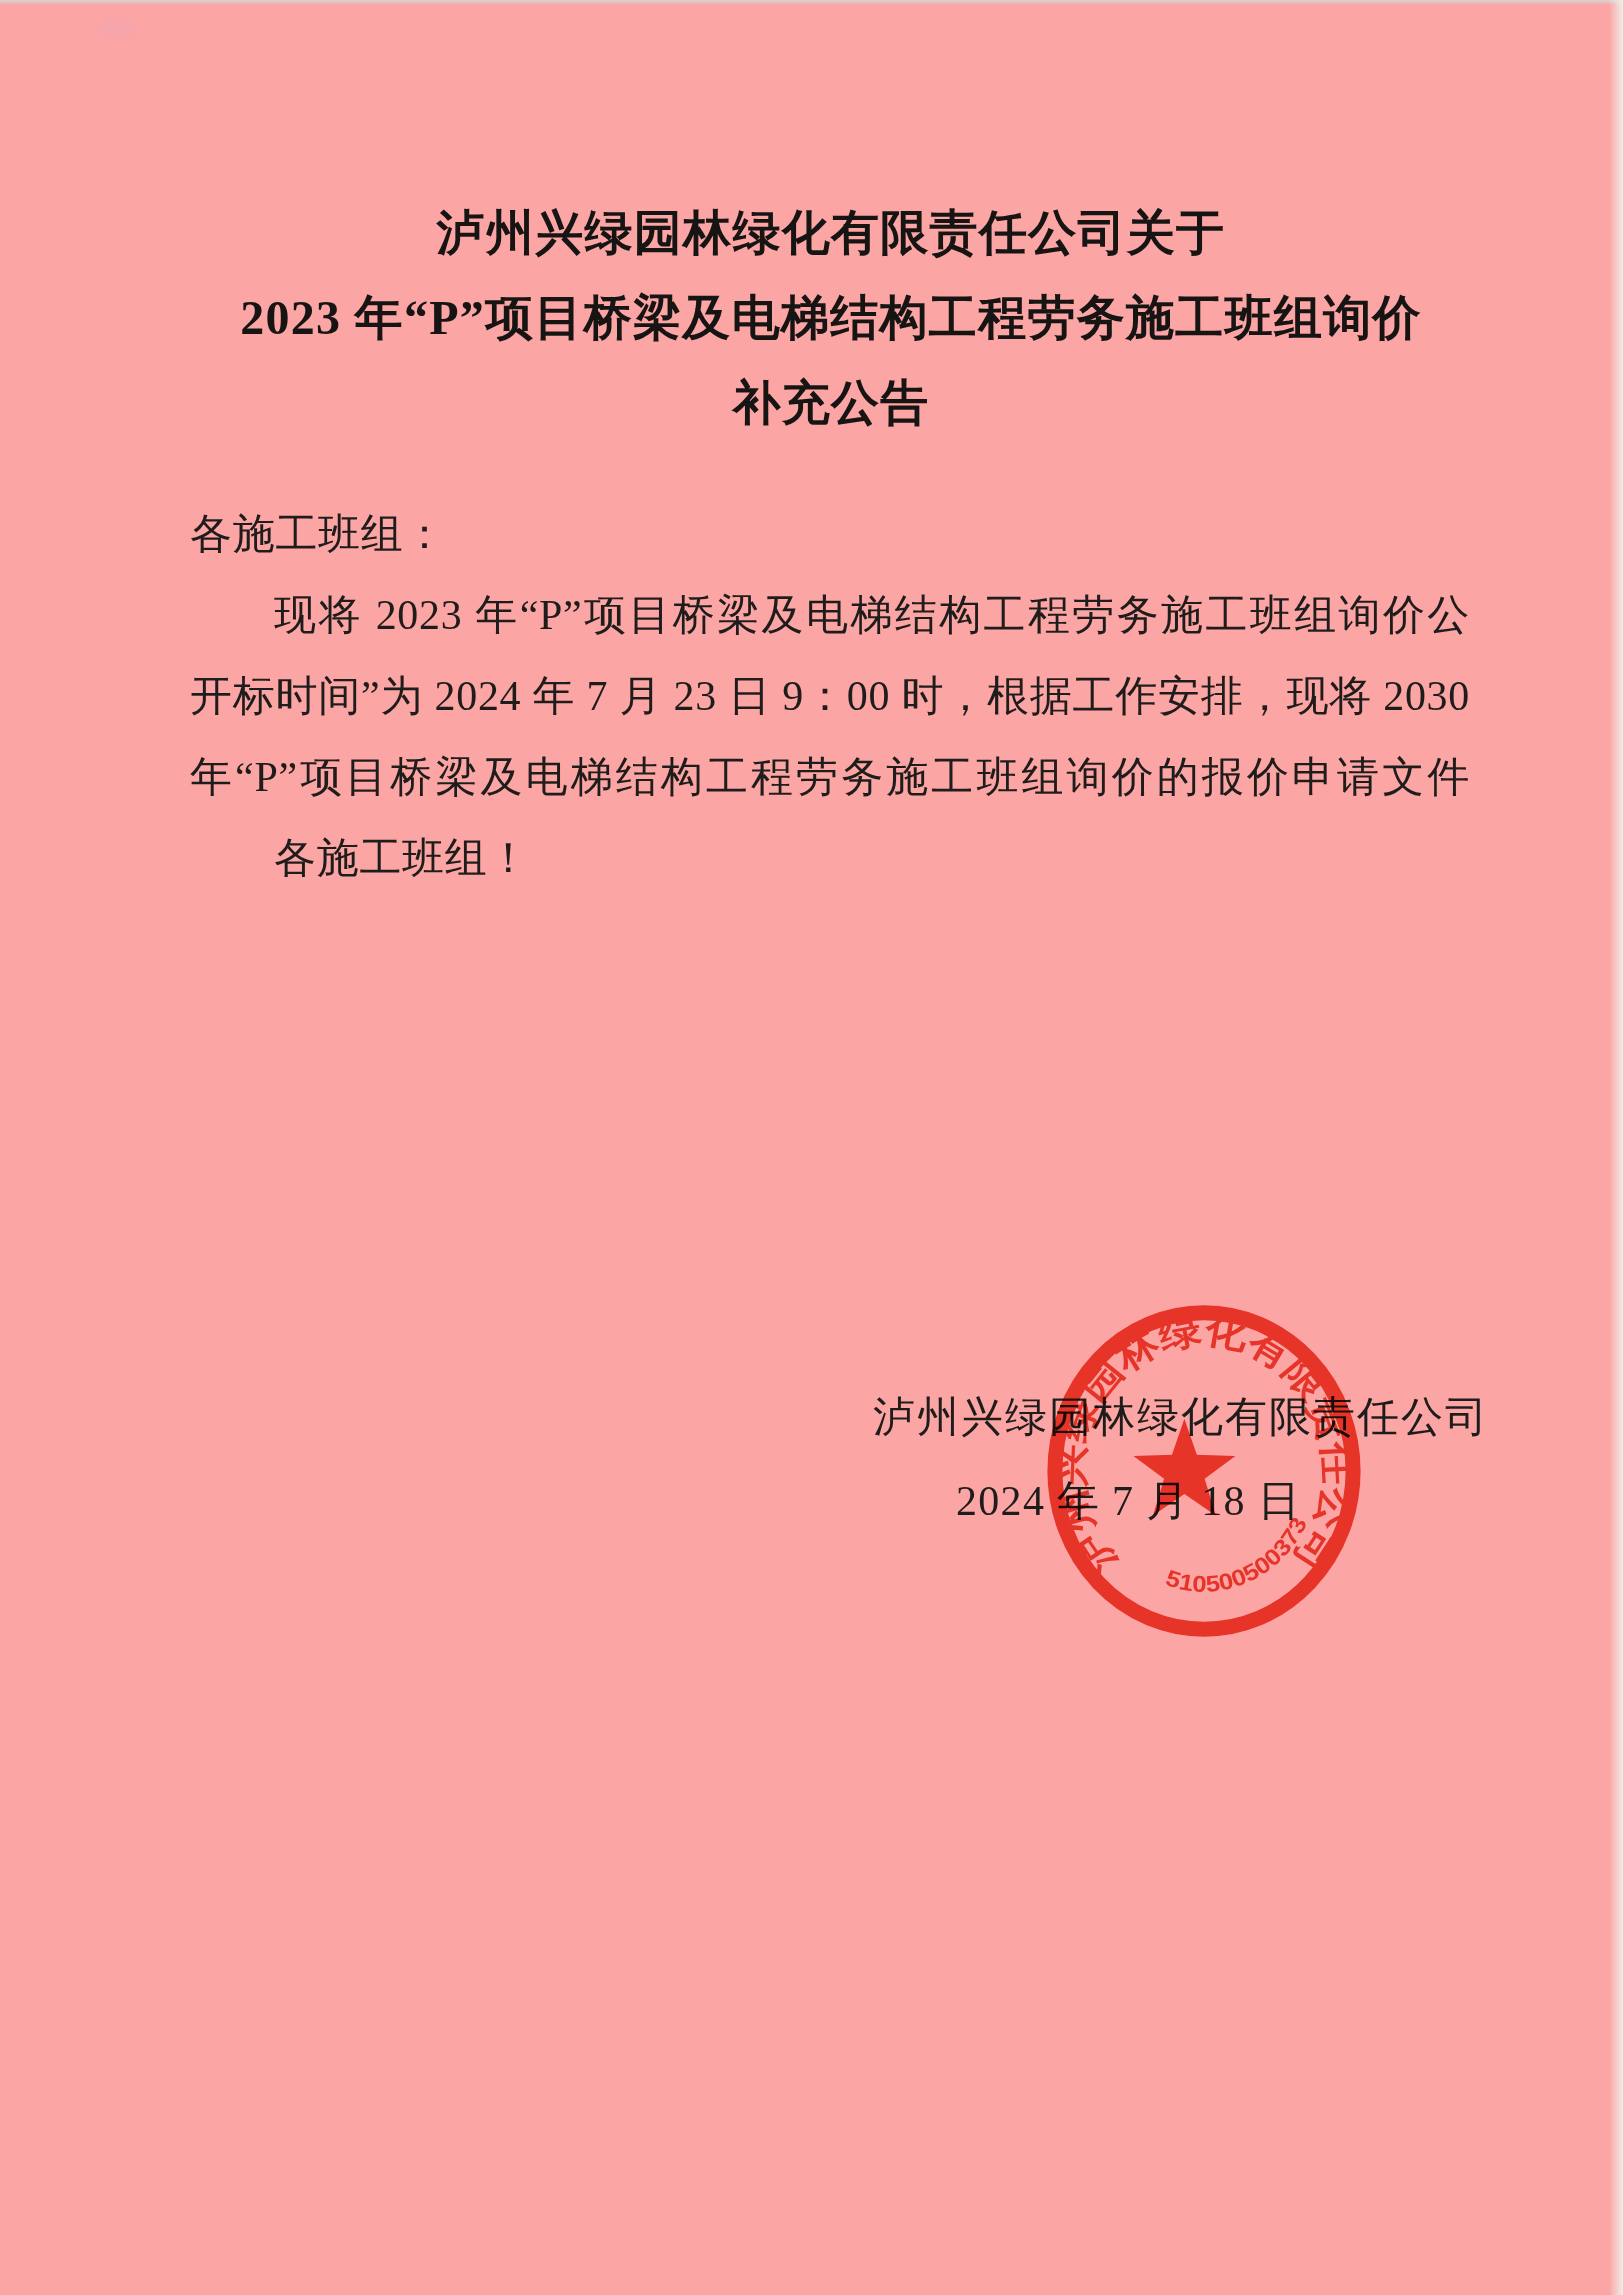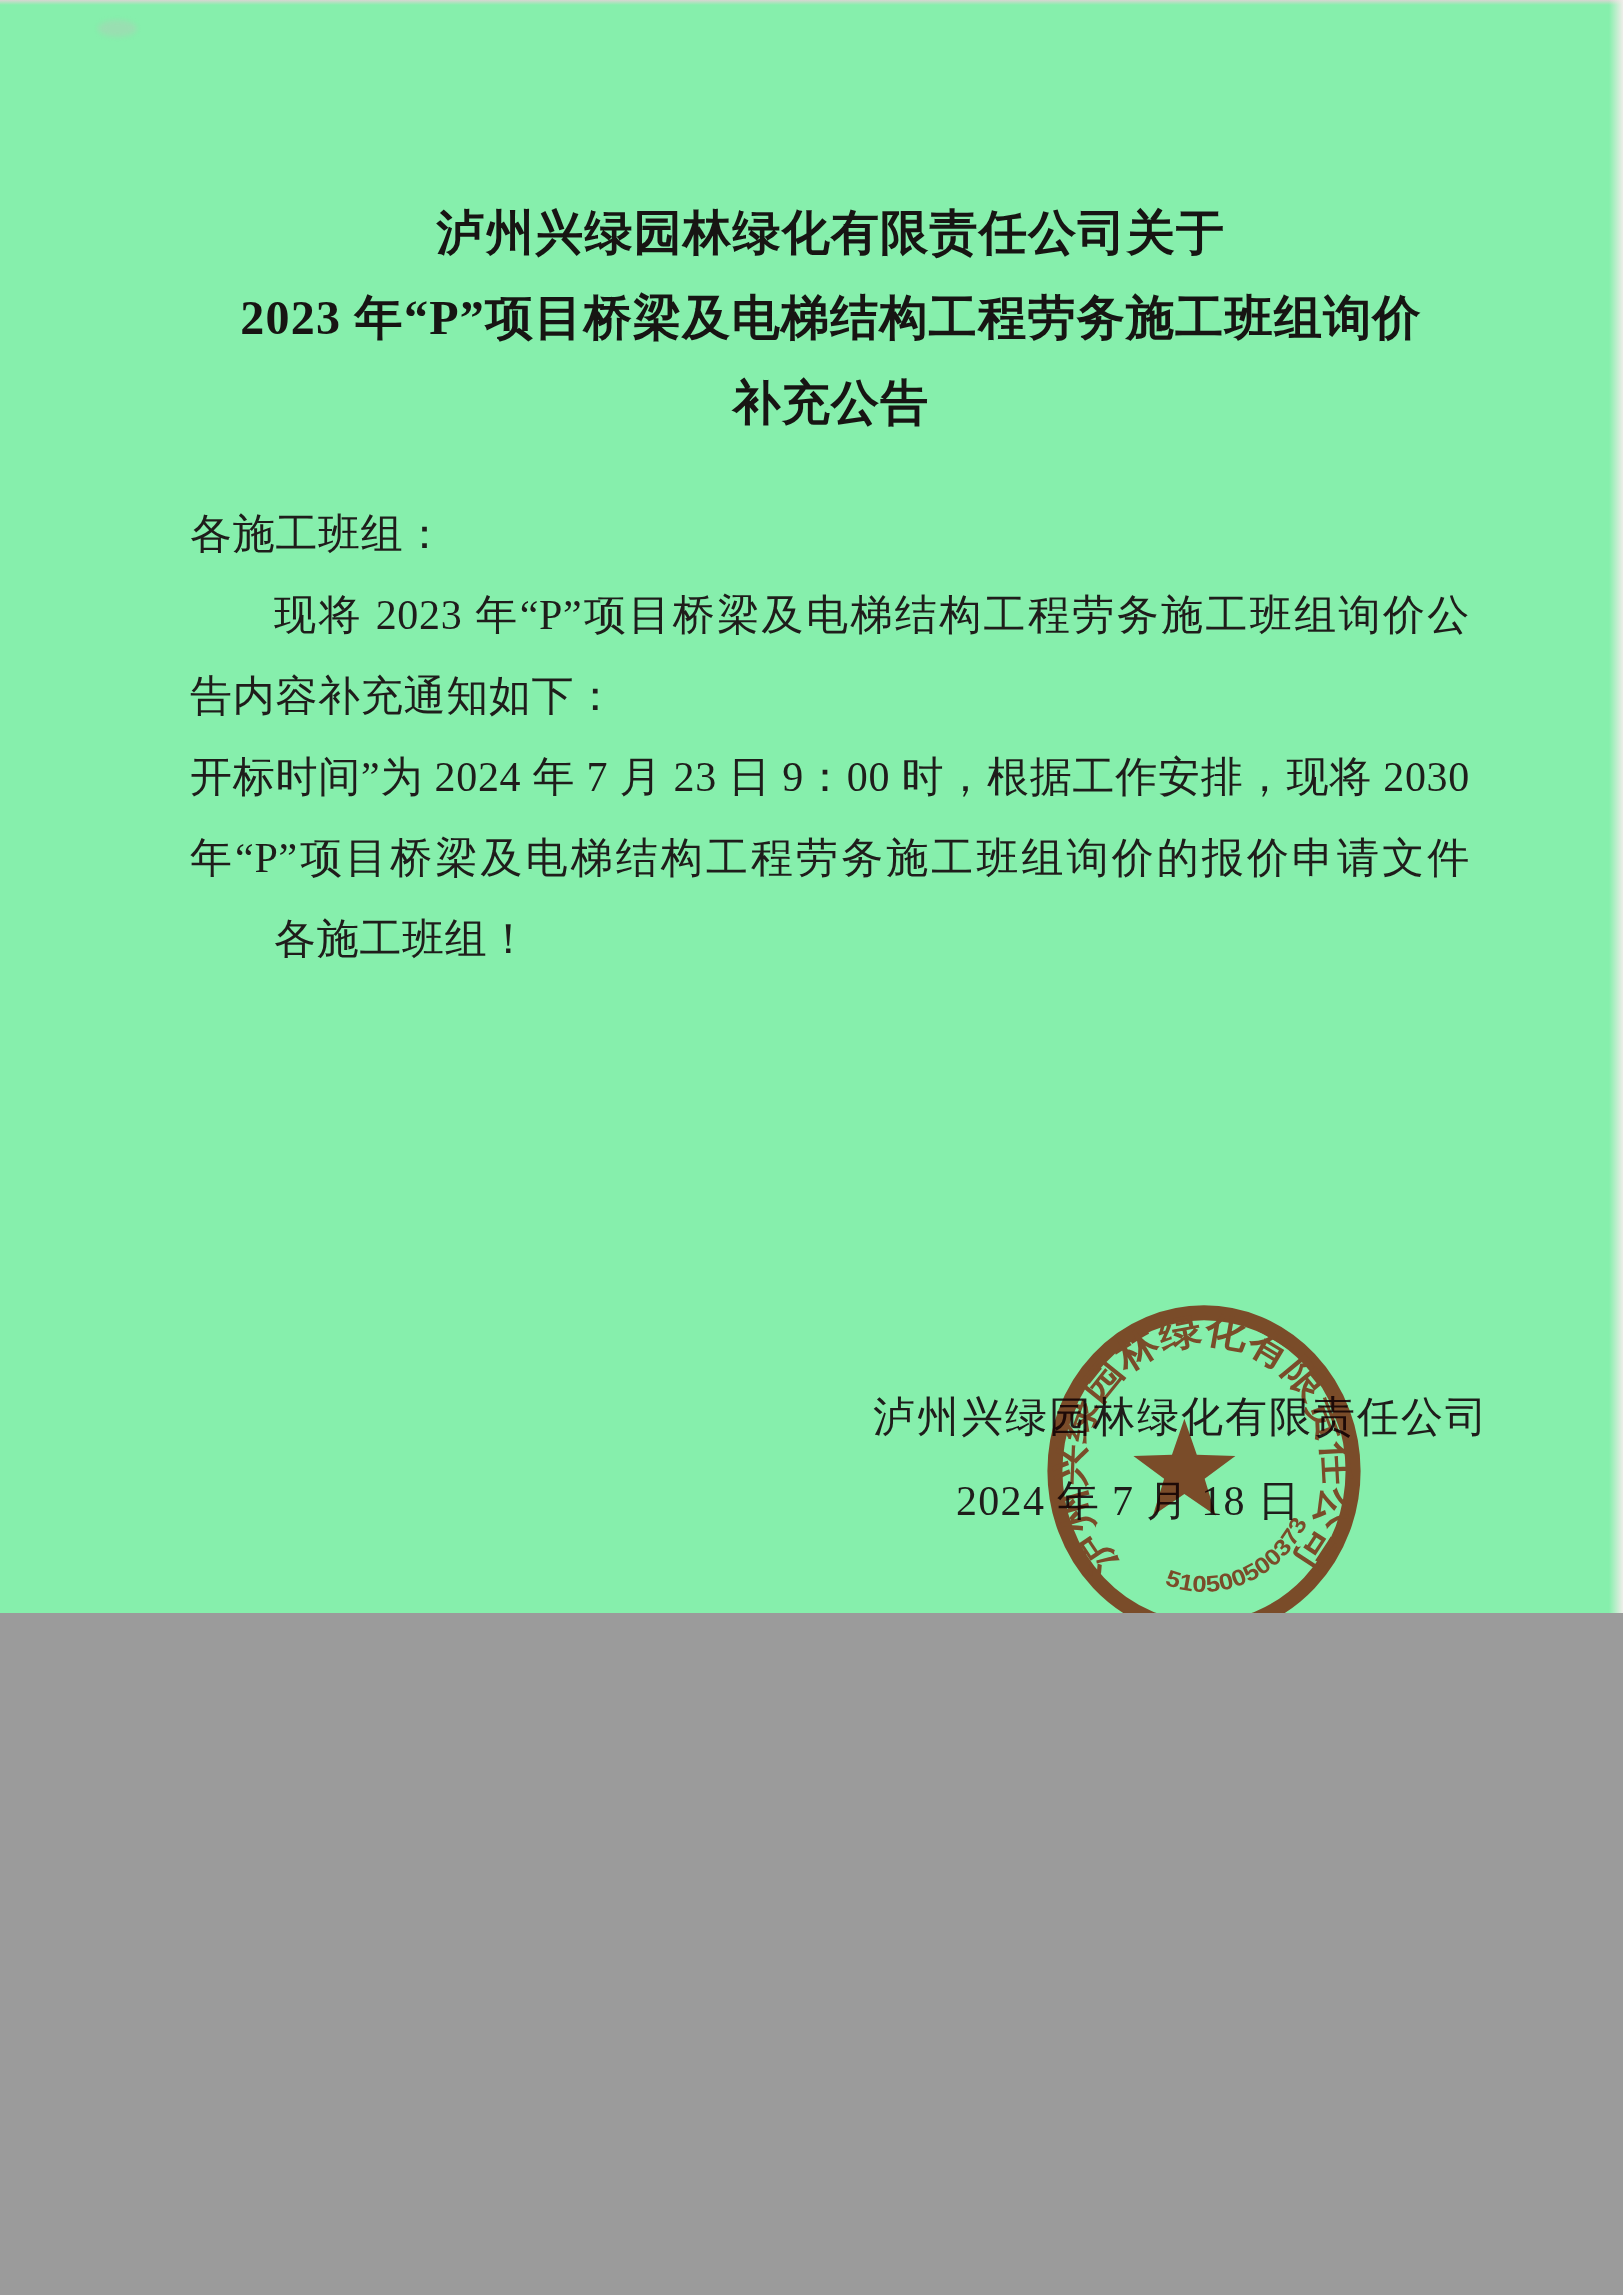--- a/index.html
+++ b/index.html
@@ -1,19 +1,19 @@
 <!DOCTYPE html>
 <html style="font-size:10.5px"><head>
 <meta charset="utf-8">
 <style>
   html,body{margin:0;padding:0;background:#9b9b9b;}
   .page{
     position:relative;
-    width:1623px;height:1613px;
-    background:#86efac;
+    width:1623px;height:2295px;
+    background:#fca5a5;
     overflow:hidden;
     font-family:"Liberation Serif","DejaVu Serif",serif;
     color:#1f1d1b;
   }
   
   .edge-top{position:absolute;left:0;top:0;width:1623px;height:5.2px;
     background:linear-gradient(#d9d6d2,rgba(255,255,255,0));}
   .edge-right{position:absolute;right:0;top:0;width:14.4px;height:2295px;
     background:linear-gradient(to right,rgba(255,255,255,0),#efede9);}
   .smudge{position:absolute;left:98px;top:19.6px;width:39px;height:17px;border-radius:50%;
@@ -57,21 +57,20 @@
 
   <div class="title-block">
     <div>泸州兴绿园林绿化有限责任公司关于</div>
     <div>2023 年“P”项目桥梁及电梯结构工程劳务施工班组询价</div>
     <div>补充公告</div>
   </div>
 
   <div class="body-block" id="body-block">
       <div class="doc-line">各施工班组：</div>
       <div class="doc-line indent fill">现将 2023 年“P”项目桥梁及电梯结构工程劳务施工班组询价公</div>
-      <div class="doc-line">告内容补充通知如下：</div>
       <div class="doc-line fill">开标时间”为 2024 年 7 月 23 日 9：00 时，根据工作安排，现将 2030</div>
       <div class="doc-line fill">年“P”项目桥梁及电梯结构工程劳务施工班组询价的报价申请文件</div>
       <div class="doc-line indent">各施工班组！</div>
     </div>
 
   <div class="sig-company">泸州兴绿园林绿化有限责任公司</div>
   <div class="sig-date">2024 年 7 月 18 日</div>
 
   <svg class="seal" viewBox="0 0 520 550" xmlns="http://www.w3.org/2000/svg">
     <ellipse cx="260" cy="275" rx="228" ry="242" fill="none" stroke="#e8432e" stroke-width="23"></ellipse>

